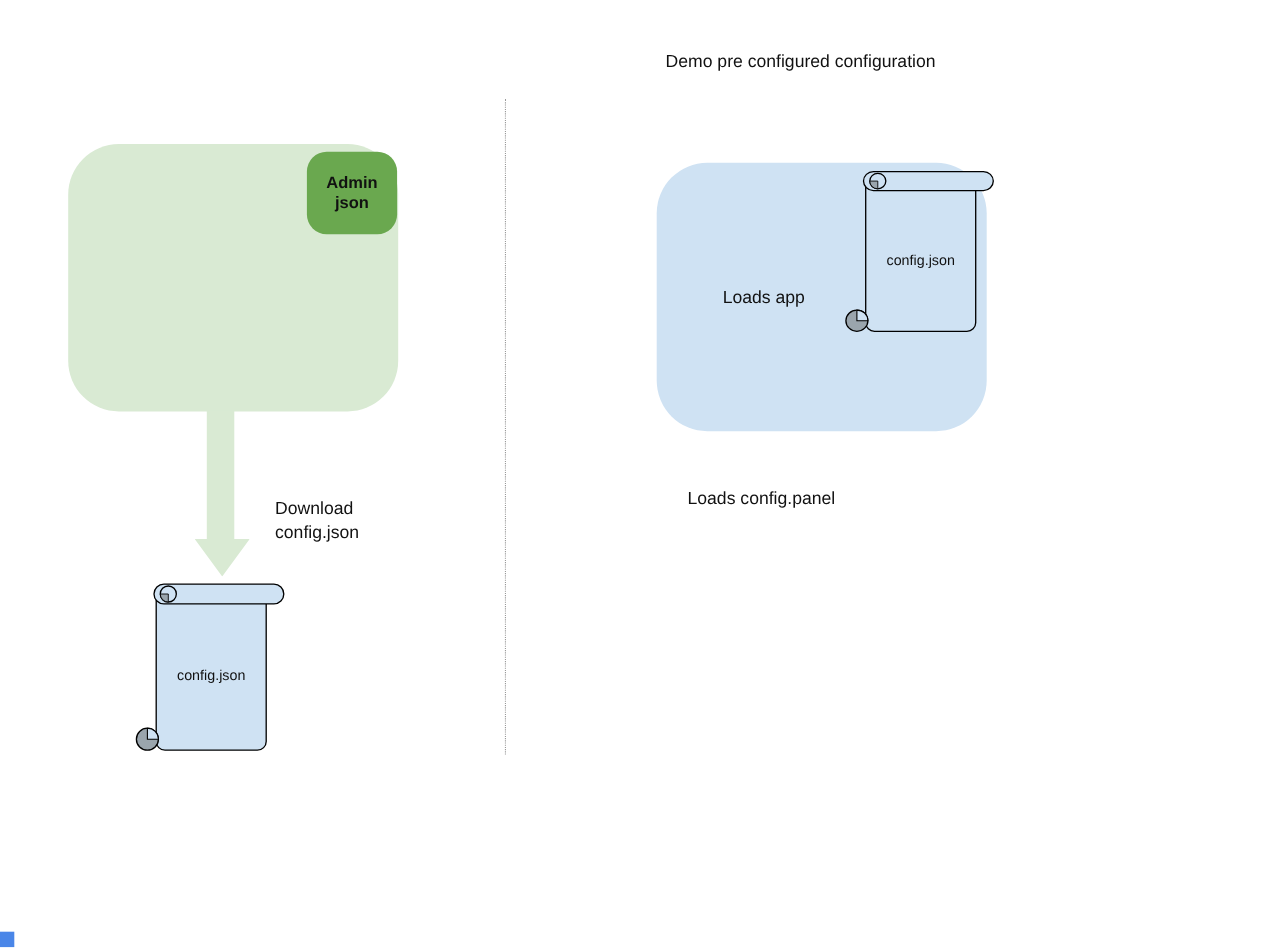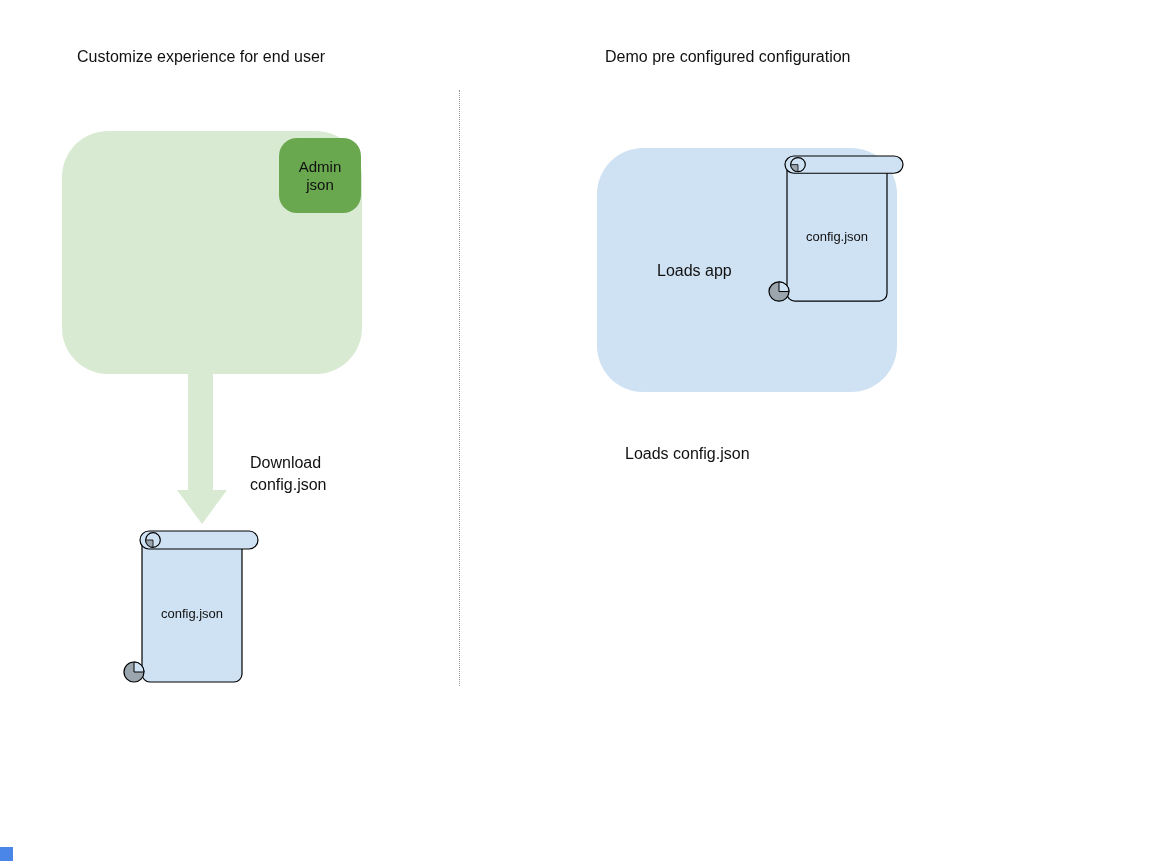--- a/index.html
+++ b/index.html
@@ -10,40 +10,39 @@
   .abs{position:absolute;}
   .title{font-size:16px;line-height:20px;color:#111;white-space:nowrap;}
   .app-rect{border-radius:46px;}
   .admin-rect{left:62px;top:131px;width:300px;height:243px;}
   .demo-rect{left:597px;top:148px;width:300px;height:244px;}
   .admin-app-label{left:62px;top:246px;width:300px;text-align:center;font-size:16px;line-height:20px;}
   .demo-app-label{left:657px;top:261px;font-size:16px;line-height:20px;white-space:nowrap;}
   .panel{
     left:279px;top:138px;width:82px;height:75px;border-radius:18px;
     display:flex;align-items:center;justify-content:center;text-align:center;
-    font-size:15px;line-height:18px;color:#111;
+    font-size:15px;line-height:18px;color:#111;font-weight:bold;
   }
   .arrow-svg{left:177px;top:373px;width:50px;height:151px;}
   .download-label{left:250px;top:408px;font-size:16px;line-height:22px;white-space:nowrap;margin-top:44px;}
   .caption{left:625px;top:444px;font-size:16px;line-height:20px;white-space:nowrap;}
   .divider{left:459px;top:90px;height:596px;width:0;border-left:1px dotted #999999;}
   .scroll-svg{overflow:visible;}
   .scroll-left{left:122px;top:530px;width:140px;height:156px;}
   .scroll-right{left:767px;top:155px;width:140px;height:150px;}
   .file-label{font-size:13px;line-height:16px;text-align:center;color:#111;}
   .file-label-left{left:142px;top:606px;width:100px;}
   .file-label-right{left:787px;top:229px;width:100px;}
   .corner-square{left:0px;top:847px;width:13px;height:14px;}
 </style>
 </head>
 <body>
 
 <div class="canvas">
 
-  <div class="abs title" style="left:77px;top:47px;">Customize experience for end user</div>
 
   <div class="abs app-rect admin-rect" style="background-color: rgb(217, 234, 211);"></div>
 
   <div class="abs panel" style="background-color: rgb(106, 168, 79);">
     <div>
       <span>Admin</span><br>
       <span>json</span>
     </div>
   </div>
 
@@ -78,17 +77,17 @@
   <svg class="abs scroll-svg scroll-right" viewBox="0 0 140 156" preserveAspectRatio="none">
     <rect x="20" y="8" width="100" height="144" rx="8" stroke="#000" stroke-width="1.2" fill="#cfe2f3"></rect>
     <circle cx="12" cy="142" r="10" stroke="#000" stroke-width="1.2" fill="#9aa5ad"></circle>
     <path d="M12 142 L12 132 A10 10 0 0 1 22 142 Z" stroke="#000" stroke-width="1" fill="#cfe2f3"></path>
     <rect x="18" y="1" width="118" height="18" rx="9" stroke="#000" stroke-width="1.2" fill="#cfe2f3"></rect>
     <circle cx="31" cy="10" r="7.3" stroke="#000" stroke-width="1.2" fill="#cfe2f3"></circle>
     <path d="M31 10 L23.7 10 A7.3 7.3 0 0 0 31 17.3 Z" stroke="#000" stroke-width="0.8" fill="#9aa5ad"></path>
   </svg>
   <div class="abs file-label file-label-right">config.json</div>
 
-  <div class="abs caption">Loads config.json</div>
+  <div class="abs caption">Loads config.panel</div>
 
   <div class="abs corner-square" style="background-color: rgb(74, 134, 232);"></div>
 
 </div>
 
 </body></html>

